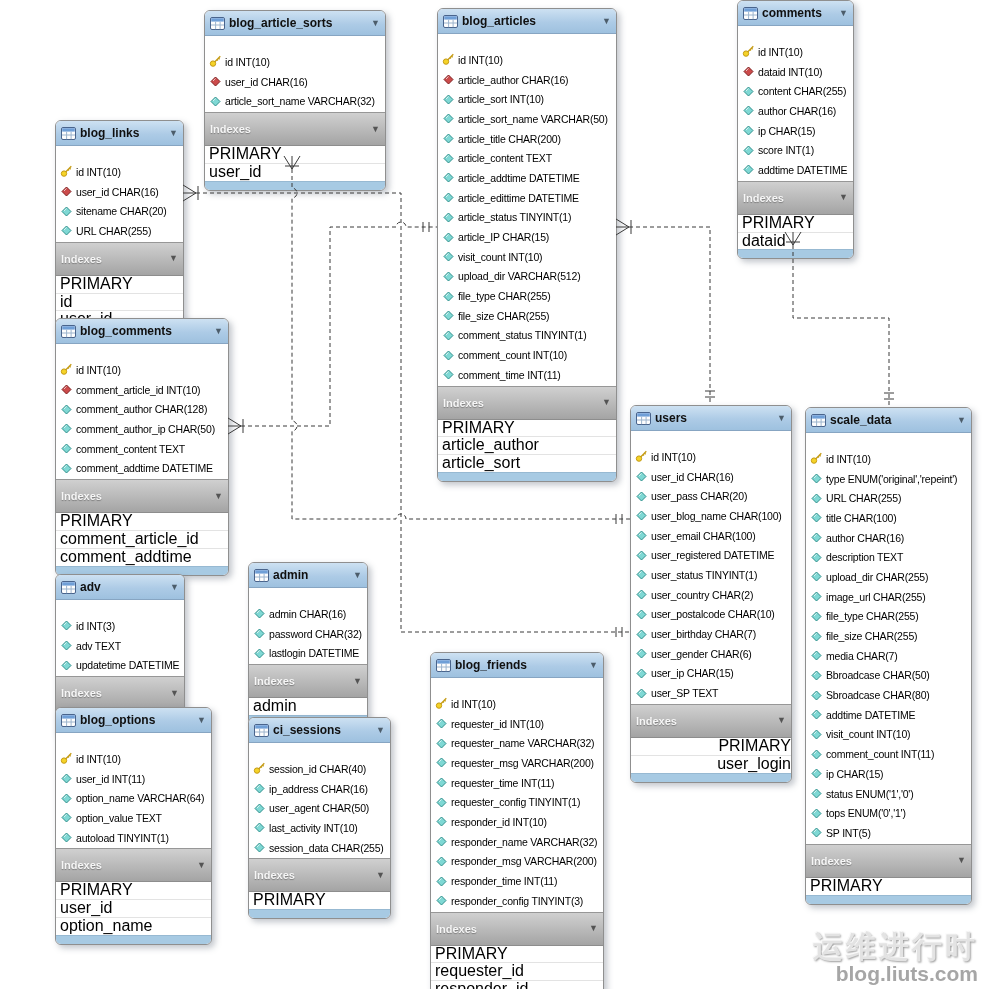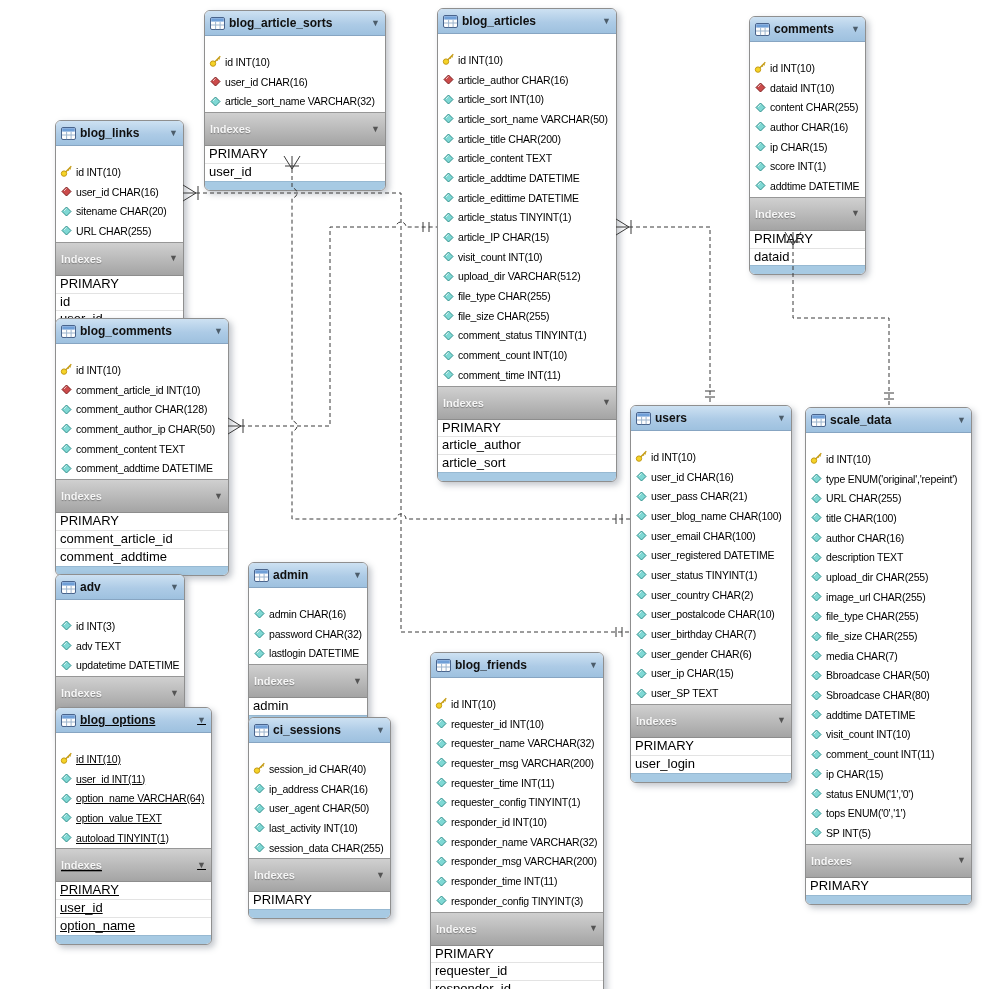--- a/index.html
+++ b/index.html
@@ -15,37 +15,41 @@
   .arrow{margin-left:auto;font-size:9px;color:#4c5d6b;line-height:1;}
   .ticon{display:inline-flex;}
   .cols{padding-top:16px;padding-bottom:1px;}
   .crow{height:19.7px;display:flex;align-items:center;gap:3px;padding-left:3px;
     font-size:10.5px;letter-spacing:-0.2px;color:#000;white-space:nowrap;}
   .cicon{display:inline-flex;width:14px;justify-content:center;flex:0 0 14px;}
   .ibar{height:16px;display:flex;align-items:center;padding:8px 5px;
     background:linear-gradient(#d0d0d0,#a4a4a4);border-top:1px solid #979797;border-bottom:1px solid #8d8d8d;}
   .ibar .ilabel{color:#f6f6f6;font-weight:bold;font-size:11px;text-shadow:0 1px 1px #7d7d7d;}
   .ibar .arrow{color:#545454;}
-  .irow{height:16.8px;line-height:16.8px;padding-left:4px;font-size:13px;color:#000;
+  .irow{height:16.8px;line-height:16.8px;padding-left:4px;font-size:16px;color:#000;
     border-bottom:1px solid #e3e3e3;white-space:nowrap;}
   .irow:last-child{border-bottom:none;}
   .tfoot{height:8px;background:#a7cae3;border-top:1px solid #97b9d2;}
 
   #rels{position:absolute;left:0;top:0;z-index:3;pointer-events:none;}
   #rels path,#rels line{stroke:#3a3a3a;stroke-width:1;fill:none;}
 
   .watermark{position:absolute;right:8px;bottom:4px;text-align:right;z-index:1;}
   .wm1{font-size:30px;font-weight:bold;letter-spacing:3px;color:#e3e3e3;
     text-shadow:-1px -1px 0 #f9f9f9,1px 1px 2px #9c9c9c;line-height:1.0;}
   .wm2{font-size:21px;font-weight:bold;color:#a6a6a6;line-height:1.1;}
 </style>
 </head>
 <body>
 
 <div id="canvas">
+  <div class="watermark">
+    <div class="wm1">运维进行时</div>
+    <div class="wm2">blog.liuts.com</div>
+  </div>
 <div class="tbl" style="left: 204px; top: 10px; width: 180px;">
       <div class="hdr">
         <span class="ticon">
           <svg width="15" height="13" viewBox="0 0 15 13">
             <rect x="0.5" y="0.5" width="14" height="12" rx="1.5" fill="#fdfdfd" stroke="#49648c"></rect>
             <rect x="1.2" y="1.2" width="12.6" height="3.4" fill="#6f9fd7"></rect>
             <line x1="1" y1="8" x2="14" y2="8" stroke="#9cb4cd"></line>
             <line x1="5.6" y1="4.8" x2="5.6" y2="12.2" stroke="#9cb4cd"></line>
             <line x1="10.1" y1="4.8" x2="10.1" y2="12.2" stroke="#9cb4cd"></line>
           </svg>
@@ -328,21 +332,21 @@
         <span class="ilabel">Indexes</span>
         <span class="arrow">▼</span>
       </div>
       <div class="ilist">
         <div class="irow">PRIMARY</div>
         <div class="irow">article_author</div>
         <div class="irow">article_sort</div>
       </div>
       <div class="tfoot"></div>
     </div>
-    <div class="tbl" style="left: 737px; top: 16px; width: 115px; margin-left: 12px;">
+    <div class="tbl" style="left: 737px; top: 0; width: 115px;">
       <div class="hdr">
         <span class="ticon">
           <svg width="15" height="13" viewBox="0 0 15 13">
             <rect x="0.5" y="0.5" width="14" height="12" rx="1.5" fill="#fdfdfd" stroke="#49648c"></rect>
             <rect x="1.2" y="1.2" width="12.6" height="3.4" fill="#6f9fd7"></rect>
             <line x1="1" y1="8" x2="14" y2="8" stroke="#9cb4cd"></line>
             <line x1="5.6" y1="4.8" x2="5.6" y2="12.2" stroke="#9cb4cd"></line>
             <line x1="10.1" y1="4.8" x2="10.1" y2="12.2" stroke="#9cb4cd"></line>
           </svg>
         </span>
@@ -498,21 +502,21 @@
         <span class="ilabel">Indexes</span>
         <span class="arrow">▼</span>
       </div>
       <div class="ilist">
         <div class="irow">PRIMARY</div>
         <div class="irow">comment_article_id</div>
         <div class="irow">comment_addtime</div>
       </div>
       <div class="tfoot"></div>
     </div>
-    <div class="tbl" style="left: 630px; top: 405px; width: 160px;">
+    <div class="tbl" style="left: 630px; top: 405px; width: 160px; text-align: right;">
       <div class="hdr">
         <span class="ticon">
           <svg width="15" height="13" viewBox="0 0 15 13">
             <rect x="0.5" y="0.5" width="14" height="12" rx="1.5" fill="#fdfdfd" stroke="#49648c"></rect>
             <rect x="1.2" y="1.2" width="12.6" height="3.4" fill="#6f9fd7"></rect>
             <line x1="1" y1="8" x2="14" y2="8" stroke="#9cb4cd"></line>
             <line x1="5.6" y1="4.8" x2="5.6" y2="12.2" stroke="#9cb4cd"></line>
             <line x1="10.1" y1="4.8" x2="10.1" y2="12.2" stroke="#9cb4cd"></line>
           </svg>
         </span>
@@ -538,21 +542,21 @@
           </span>
           <span class="ctext">user_id CHAR(16)</span>
         </div>
         <div class="crow">
           <span class="cicon">
             <svg width="11" height="11" viewBox="0 0 11 11">
               <path d="M5.5 1 L10 5.5 L5.5 10 L1 5.5 Z" fill="#7fd8d4" stroke="#2e8f8b"></path>
               <path d="M5.5 2.4 L3 5 " stroke="#ffffff" stroke-opacity="0.7" fill="none"></path>
             </svg>
           </span>
-          <span class="ctext">user_pass CHAR(21)</span>
+          <span class="ctext">user_pass CHAR(20)</span>
         </div>
         <div class="crow">
           <span class="cicon">
             <svg width="11" height="11" viewBox="0 0 11 11">
               <path d="M5.5 1 L10 5.5 L5.5 10 L1 5.5 Z" fill="#7fd8d4" stroke="#2e8f8b"></path>
               <path d="M5.5 2.4 L3 5 " stroke="#ffffff" stroke-opacity="0.7" fill="none"></path>
             </svg>
           </span>
           <span class="ctext">user_blog_name CHAR(100)</span>
         </div>
@@ -950,21 +954,21 @@
       </div>
       <div class="ibar">
         <span class="ilabel">Indexes</span>
         <span class="arrow">▼</span>
       </div>
       <div class="ilist">
         <div class="irow">admin</div>
       </div>
       <div class="tfoot"></div>
     </div>
-    <div class="tbl" style="left: 55px; top: 707px; width: 155px; text-decoration: underline;">
+    <div class="tbl" style="left: 55px; top: 707px; width: 155px;">
       <div class="hdr">
         <span class="ticon">
           <svg width="15" height="13" viewBox="0 0 15 13">
             <rect x="0.5" y="0.5" width="14" height="12" rx="1.5" fill="#fdfdfd" stroke="#49648c"></rect>
             <rect x="1.2" y="1.2" width="12.6" height="3.4" fill="#6f9fd7"></rect>
             <line x1="1" y1="8" x2="14" y2="8" stroke="#9cb4cd"></line>
             <line x1="5.6" y1="4.8" x2="5.6" y2="12.2" stroke="#9cb4cd"></line>
             <line x1="10.1" y1="4.8" x2="10.1" y2="12.2" stroke="#9cb4cd"></line>
           </svg>
         </span>

